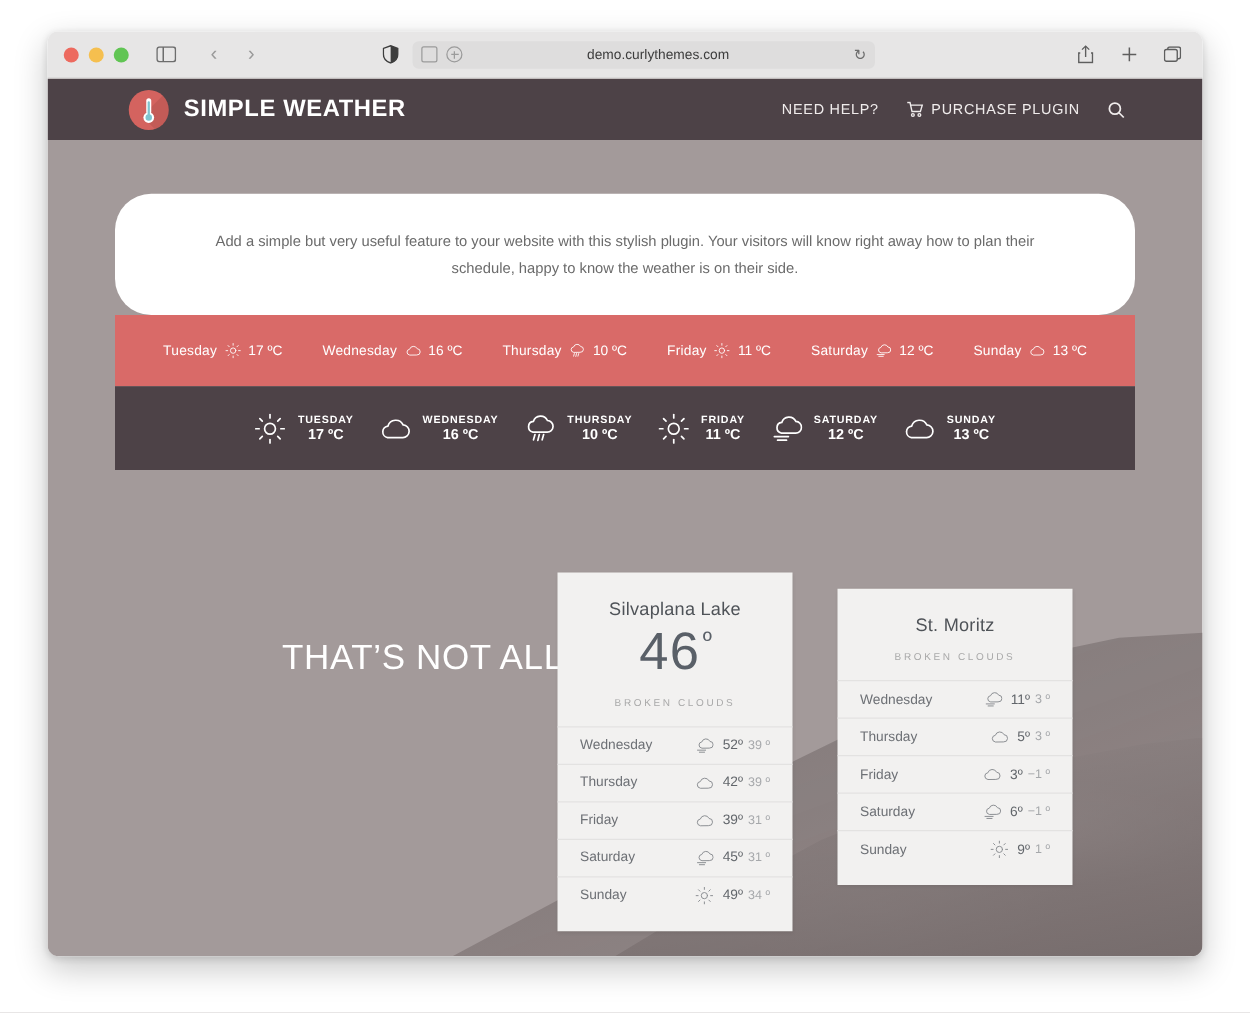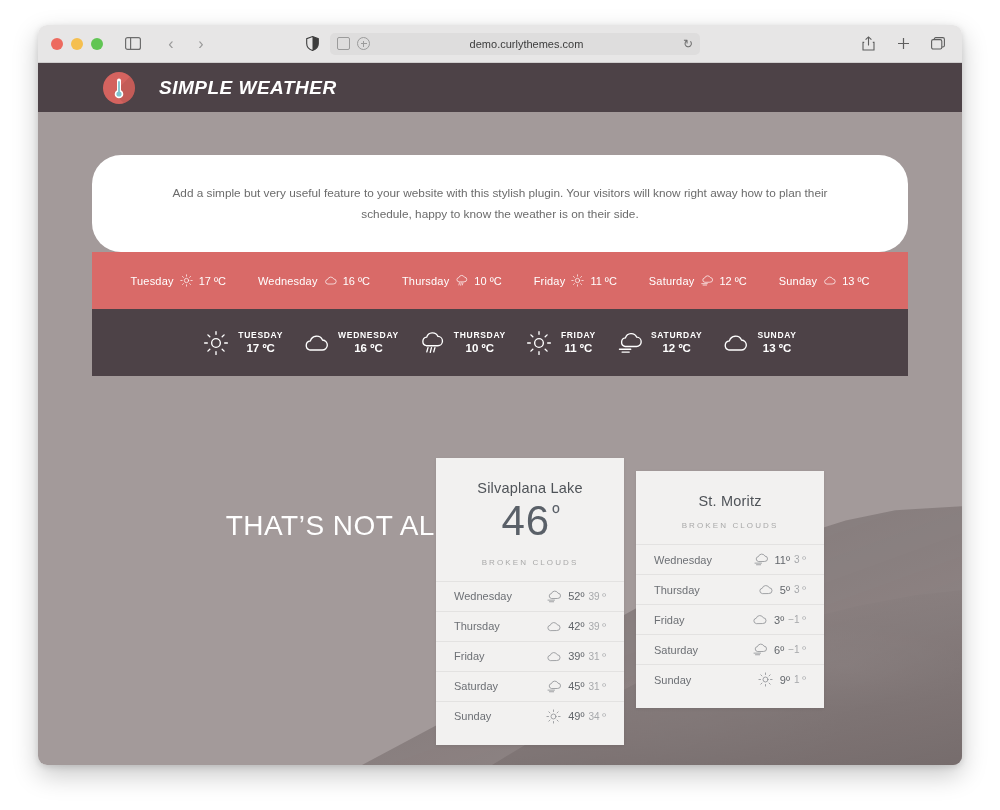--- a/index.html
+++ b/index.html
@@ -125,21 +125,21 @@
 
   
   .site-header {
     position: relative;
     height: 49px;
     background: #4d4247;
     display: flex;
     align-items: center;
     z-index: 5;
   }
-  .brand { display: flex; align-items: center; margin-left: 65px; gap: 24px; font-style: italic; }
+  .brand { display: flex; align-items: center; margin-left: 65px; gap: 12px; }
   .logo-circle {
     width: 32px; height: 32px;
     border-radius: 50%;
     background: #d4635f;
     display: flex; align-items: center; justify-content: center;
     position: relative;
     overflow: hidden;
   }
   .logo-circle::after {
     content: "";
@@ -256,23 +256,23 @@
   .promo p {
     margin-top: 26px;
     font-size: 13.5px;
     color: #f3efef;
     line-height: 1.45;
   }
 
   
   .cards {
     position: absolute;
-    left: 398px; top: 395px;
+    left: 408px; top: 395px;
     display: flex;
-    gap: 12px;
+    gap: 36px;
     z-index: 3;
   }
   .card {
     width: 188px;
     background: #f2f1f0;
     padding: 22px 0 14px;
     box-shadow: 0 1px 3px rgba(0,0,0,0.08);
   }
   .card.short { align-self: flex-start; margin-top: 0; }
   .card-city {
@@ -419,20 +419,43 @@
             <rect x="5.1" y="4" width="1.8" height="12" rx="0.9" fill="#7fc4cf"></rect>
             <circle cx="6" cy="17" r="2.6" fill="#7fc4cf"></circle>
           </svg>
         </div>
         <div class="brand-name">
           <span>SIMPLE</span>
           <span class="light">WEATHER</span>
         </div>
       </div>
 
+      <div class="nav">
+        <div class="nav-link">
+          <span>NEED HELP?</span>
+        </div>
+        <div class="nav-link">
+          <span>
+            <svg width="14" height="13" viewBox="0 0 14 13" fill="none" stroke="#f0ecec" stroke-width="1.1">
+              <path d="M0.8 1 H3 L4.6 8.2 H11.3 L12.8 3.1 H3.7"></path>
+              <circle cx="5.3" cy="11" r="1.1"></circle>
+              <circle cx="10.5" cy="11" r="1.1"></circle>
+            </svg>
+          </span>
+          <span>PURCHASE PLUGIN</span>
+        </div>
+        <div class="nav-link">
+          <span>
+            <svg width="14" height="14" viewBox="0 0 14 14" fill="none" stroke="#f0ecec" stroke-width="1.4">
+              <circle cx="5.9" cy="5.9" r="4.4"></circle>
+              <line x1="9.2" y1="9.2" x2="13" y2="13"></line>
+            </svg>
+          </span>
+        </div>
+      </div>
     </div>
 
     <div class="demo-panel">
       <div class="panel-intro">
         <p>Add a simple but very useful feature to your website with this stylish plugin. Your visitors will know right away how to plan their schedule, happy to know the weather is on their side.</p>
       </div>
 
       <div class="strip-red" id="inline-strip">
           <div class="item">
             <span class="day">Tuesday</span>

